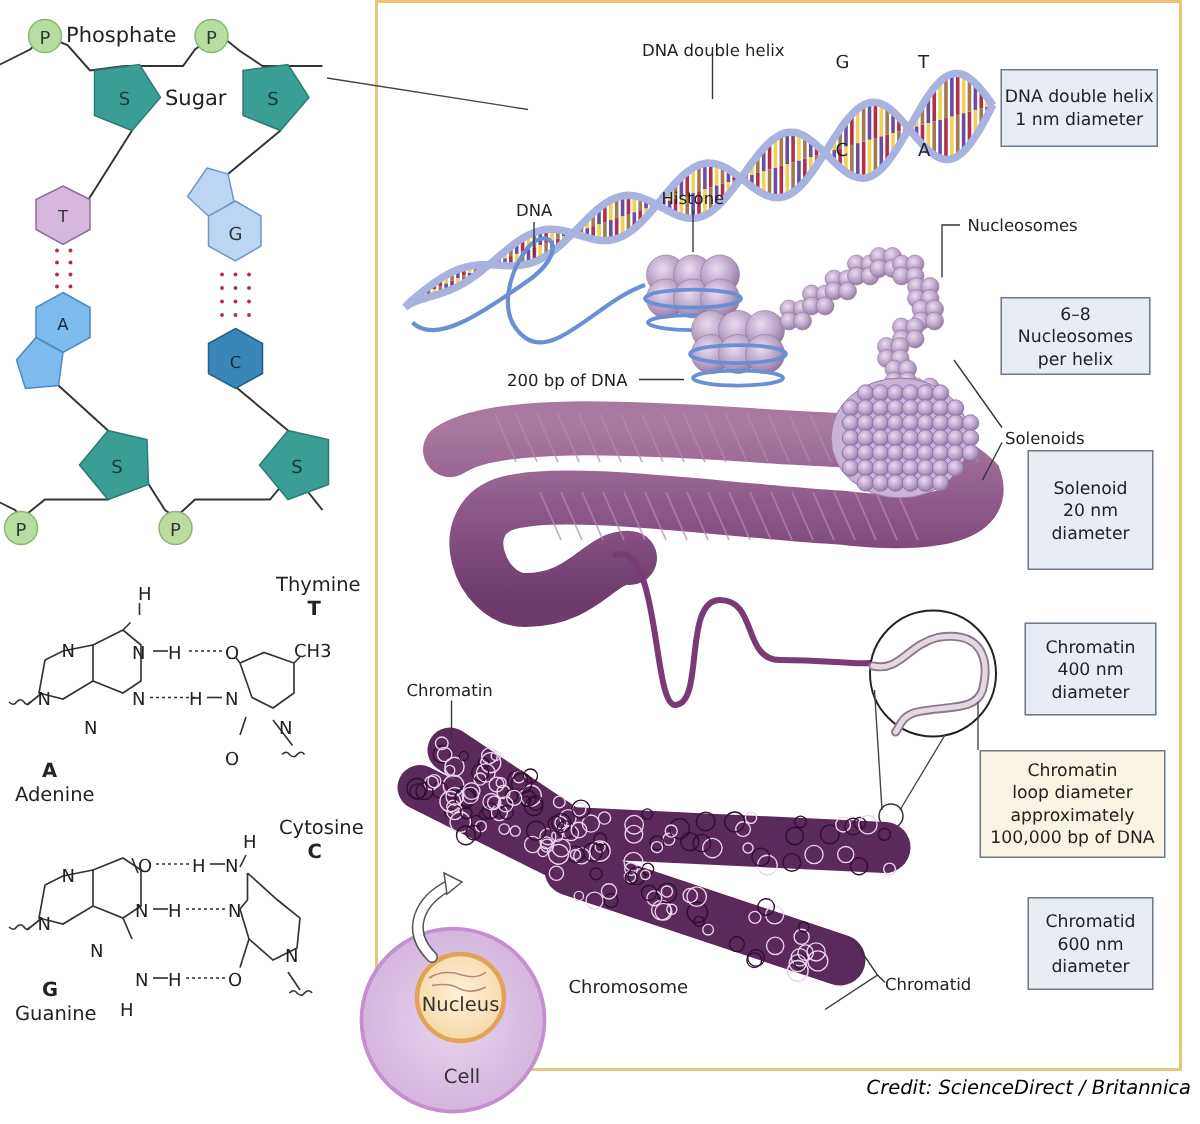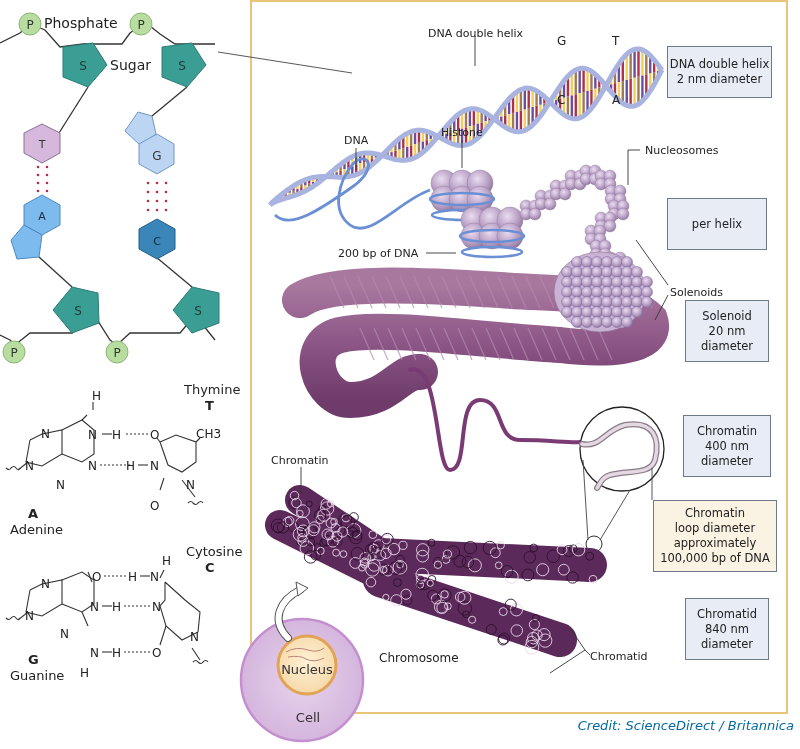--- a/index.html
+++ b/index.html
@@ -1,20 +1,20 @@
 <!DOCTYPE html>
 <html><head>
 <meta charset="utf-8">
 <style>
   html, body { margin:0; padding:0; background:#ffffff; }
   body { width:800px; height:749px; position:relative; overflow:hidden; font-family:"Liberation Sans", sans-serif; }
   .frame { position:absolute; left:250px; top:0px; width:538px; height:714px; border:2px solid #e8c57a; border-top-color:#e8c57a; box-sizing:border-box; background:#fff; }
   .box { position:absolute; border:1.5px solid #6d7a8c; background:#e7ecf5; box-sizing:border-box; font-family:"DejaVu Sans", sans-serif; font-size:11.5px; color:#222; text-align:center; line-height:15px; display:flex; flex-direction:column; justify-content:center; }
   .box.tan { background:#faf3e3; }
-  .credit { position:absolute; right:6px; top:718px; font-style:italic; font-size:13px; color:#0369a1; font-family:"DejaVu Sans", sans-serif; }
+  .credit { position:absolute; right:6px; top:718px; font-style:italic; font-size:13px; color:#000000; font-family:"DejaVu Sans", sans-serif; }
   svg { position:absolute; left:0; top:0; }
   svg text { font-family:"DejaVu Sans", sans-serif; }
 </style>
 </head>
 <body>
 
 <div class="frame"></div>
 
 <svg width="800" height="749" viewBox="0 0 800 749">
   <defs>
@@ -806,40 +806,41 @@
     <path d="M288,638 C 270,620 280,600 300,590" fill="none" stroke="#555" stroke-width="8" stroke-linecap="round"></path>
     <path d="M288,638 C 270,620 280,600 300,590" fill="none" stroke="#fff" stroke-width="6" stroke-linecap="round"></path>
     <polygon points="296,582 308,588 298,596" fill="#fff" stroke="#555" stroke-width="1"></polygon>
   </g>
   <text x="307" y="674" font-size="13" text-anchor="middle" fill="#333">Nucleus</text>
   <text x="308" y="722" font-size="13" text-anchor="middle" fill="#333">Cell</text>
 </svg>
 
 <div class="box" style="left:667px;top:46px;width:105px;height:52px;">
   <div>DNA double helix</div>
-  <div>2 nm diameter</div>
+  <div>1 nm diameter</div>
 </div>
 <div class="box" style="left:667px;top:198px;width:100px;height:52px;">
+  <div>6–8 Nucleosomes</div>
   <div>per helix</div>
 </div>
-<div class="box" style="left:685px;top:300px;width:84px;height:62px;">
+<div class="box" style="left:685px;top:300px;width:84px;height:80px;">
   <div>Solenoid</div>
   <div>20 nm</div>
   <div>diameter</div>
 </div>
 <div class="box" style="left:683px;top:415px;width:88px;height:62px;">
   <div>Chromatin</div>
   <div>400 nm</div>
   <div>diameter</div>
 </div>
 <div class="box tan" style="left:653px;top:500px;width:124px;height:72px;">
   <div>Chromatin</div>
   <div>loop diameter</div>
   <div>approximately</div>
   <div>100,000 bp of DNA</div>
 </div>
 <div class="box" style="left:685px;top:598px;width:84px;height:62px;">
   <div>Chromatid</div>
-  <div>840 nm</div>
+  <div>600 nm</div>
   <div>diameter</div>
 </div>
 
 <div class="credit">Credit: ScienceDirect / Britannica</div>
 
 </body></html>

